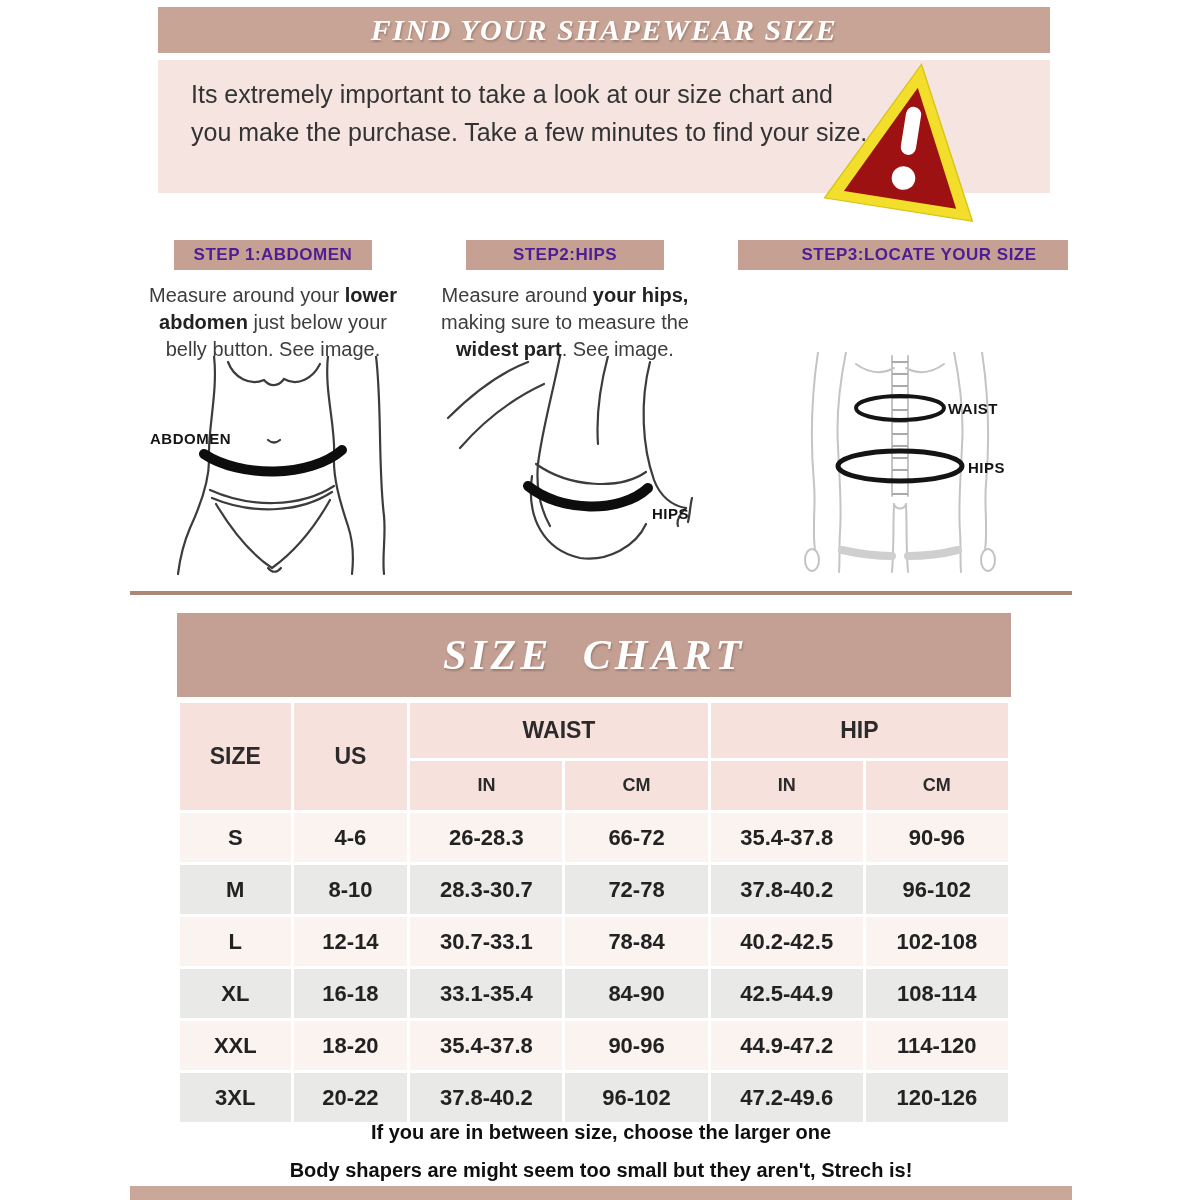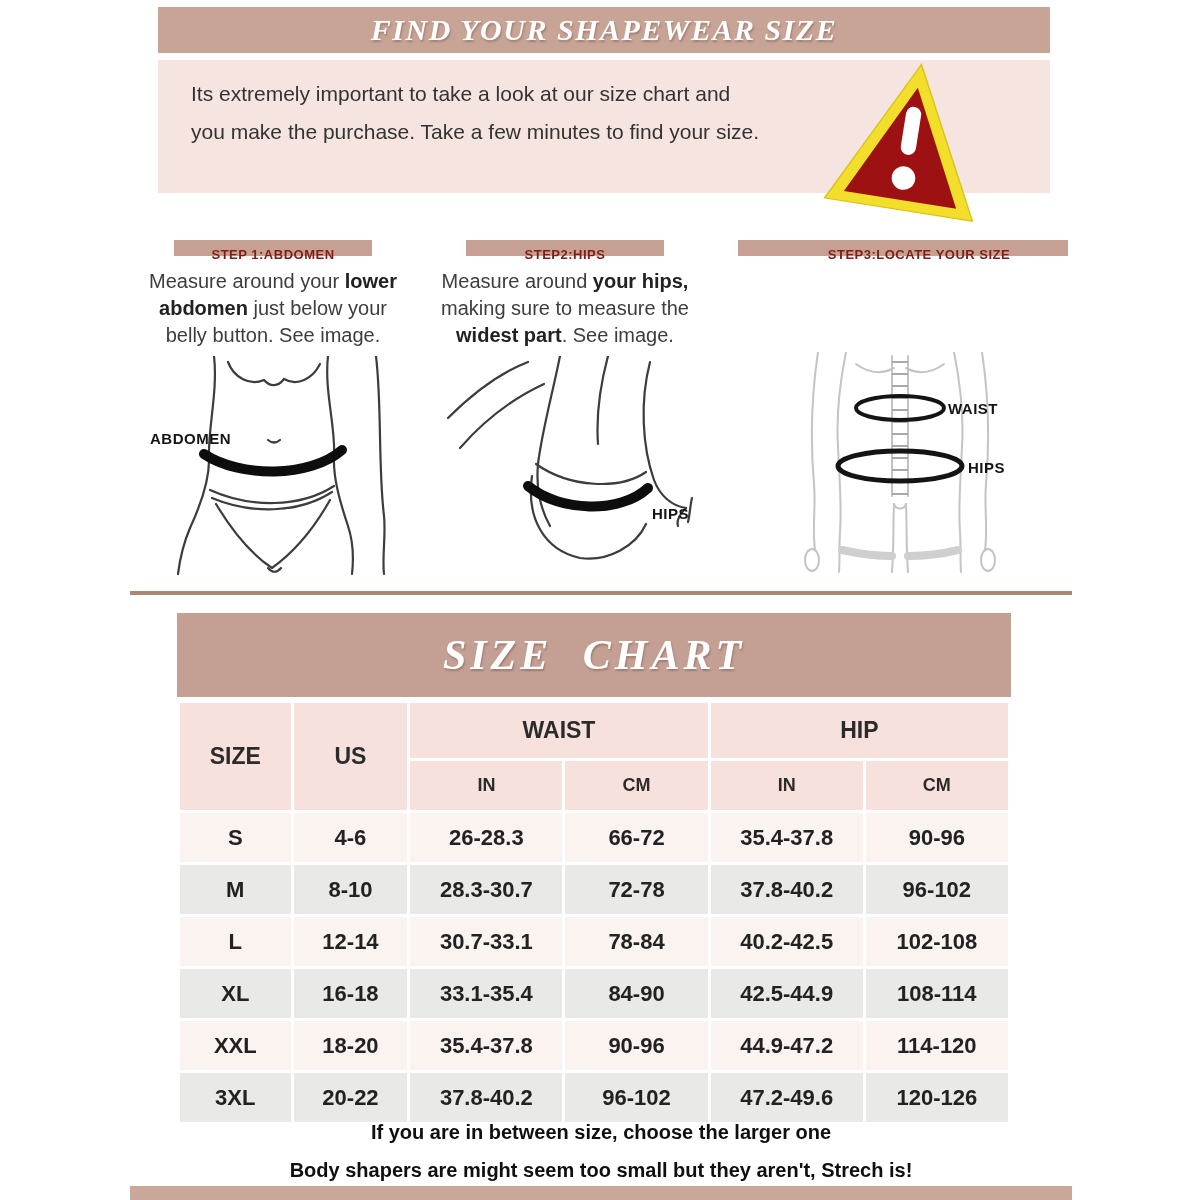--- a/index.html
+++ b/index.html
@@ -8,30 +8,30 @@
 
   
   .banner{position:absolute;left:158px;top:7px;width:892px;height:46px;background:#c7a496;
           display:flex;align-items:center;justify-content:center;}
   .banner-title{font-family:"Liberation Serif",serif;font-style:italic;font-weight:bold;
           font-size:30px;color:#ffffff;letter-spacing:1.5px;
           text-shadow:1px 2px 2px rgba(90,60,50,.35);}
 
   
   .intro-box{position:absolute;left:158px;top:60px;width:892px;height:133px;background:#f5e4e0;}
-  .intro-text{padding:15px 0 0 33px;font-size:21px;line-height:38px;color:#333333;}
+  .intro-text{padding:15px 0 0 33px;font-size:25px;line-height:38px;color:#333333;}
 
   .warning-wrap{position:absolute;left:826px;top:58px;width:168px;height:158px;
           transform:rotate(9deg);}
 
   
   .step-col{position:absolute;top:240px;text-align:center;}
   .step1{left:148px;width:250px;} .step2{left:440px;width:250px;} .step3{left:738px;width:318px;}
-  .step-bar{margin:0 auto;height:16px;line-height:30px;background:#c7a094;color:#7f1d1d;
-          font-weight:bold;font-size:13px;letter-spacing:.5px;text-align:center;}
+  .step-bar{margin:0 auto;height:30px;line-height:30px;background:#c7a094;color:#4c1d95;
+          font-weight:bold;font-size:17px;letter-spacing:.5px;text-align:center;}
   .w-bar1{width:198px;} .w-bar3{width:298px;padding-left:32px;}
   .step-text{margin-top:12px;font-size:20px;line-height:27px;color:#3d3d3d;text-align:center;}
   .b{font-weight:bold;color:#222;}
 
   .figure{position:absolute;}
   .fig1{left:150px;top:356px;} .fig2{left:440px;top:356px;} .fig3{left:790px;top:352px;}
   .fig-label{font-family:"Liberation Sans",sans-serif;font-size:15px;font-weight:bold;
           fill:#141414;letter-spacing:.5px;}
 
   

